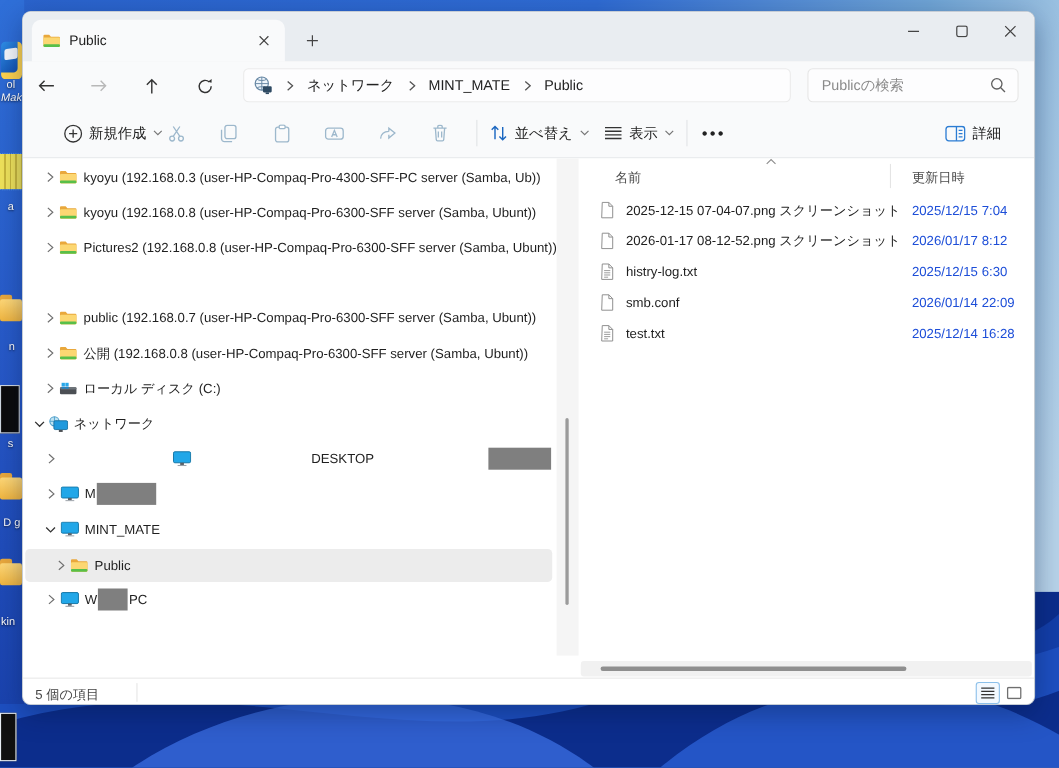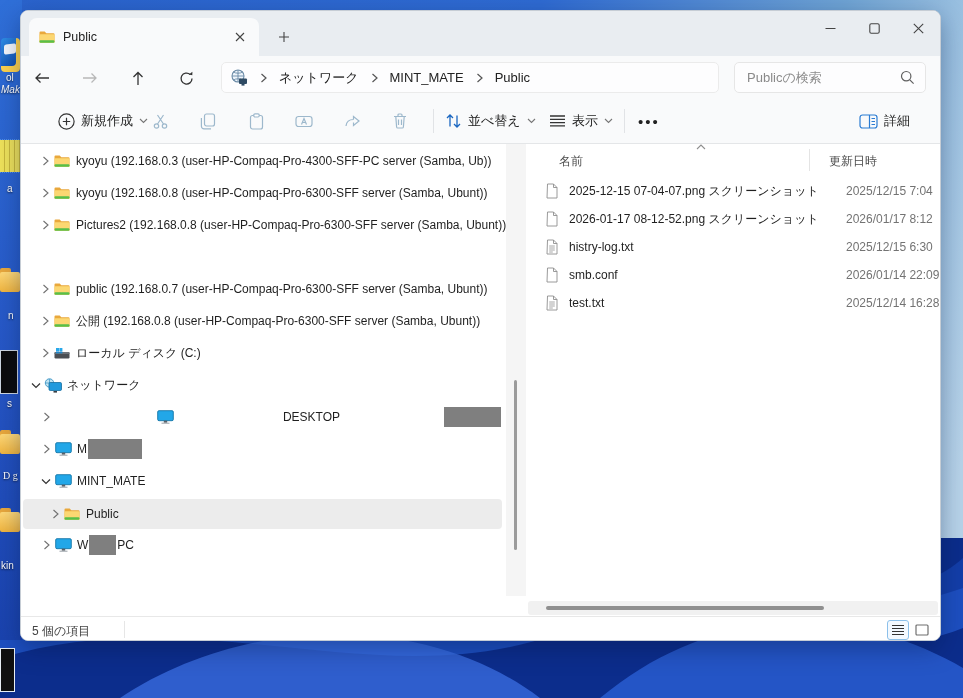--- a/index.html
+++ b/index.html
@@ -92,21 +92,21 @@
   
   .filepane { position:absolute; left:507px; top:0; width:414px; height:100%; }
   .fl-header { position:absolute; left:0; top:5px; width:100%; height:24px; }
   .fl-h-name { position:absolute; left:31px; top:4px; color:#4d4d4d; }
   .fl-h-date { position:absolute; left:301px; top:4px; color:#4d4d4d; }
   .fl-h-caret { position:absolute; left:168px; top:-5px; }
   .fl-h-div { position:absolute; left:281px; top:0; width:1px; height:22px; background:#e4e4e4; }
   .frow { position:absolute; left:0; width:100%; height:28px; display:flex; align-items:center; border-radius:4px; }
   .ficon { flex:0 0 16px; margin-left:17px; margin-right:8px; display:flex; align-items:center; }
   .fname { white-space:nowrap; color:#1f1f1f; }
-  .fdate { position:absolute; left:301px; color:#737373;margin-left:17px; }
+  .fdate { position:absolute; left:301px; color:#1d4ed8; }
 
   
   .hscroll { position:absolute; left:0px; top:457px; width:410px; height:14px; background:#f1f1f1; border-radius:3px; }
   .hthumb { position:absolute; left:18px; top:5px; width:278px; height:4px; background:#8f8f8f; border-radius:2px; }
 
   
   .statusbar { position:absolute; left:0; top:605px; width:100%; height:26px; background:#fff; border-top:1px solid #e8e8e8; }
   .sb-count { position:absolute; left:11px; top:6px; color:#444; }
   .sb-div { position:absolute; left:103px; top:4px; width:1px; height:17px; background:#e6e6e6; }
   .sb-btn { position:absolute; top:3px; width:22px; height:20px; display:flex; align-items:center; justify-content:center; border-radius:3px; }
@@ -141,21 +141,21 @@
       <span class="ftab"></span>
       <span class="fback"></span>
     </div>
   <div class="dlabel" style="left:8px; top:310px;">n</div>
   <div class="dicon di-black"></div>
   <div class="dlabel" style="left:7px; top:398px;">s</div>
   <div class="dicon di-folder di-f2">
       <span class="ftab"></span>
       <span class="fback"></span>
     </div>
-  <div class="dlabel" style="left:3px; top:470px;font-family:Liberation Serif, serif;">D g</div>
+  <div class="dlabel" style="left:3px; top:470px;">D g</div>
   <div class="dicon di-folder di-f3">
       <span class="ftab"></span>
       <span class="fback"></span>
     </div>
   <div class="dlabel" style="left:1px; top:560px;">kin</div>
   <div class="dicon di-black2"></div>
 
   <div class="window">
 
     <div class="tabstrip">

